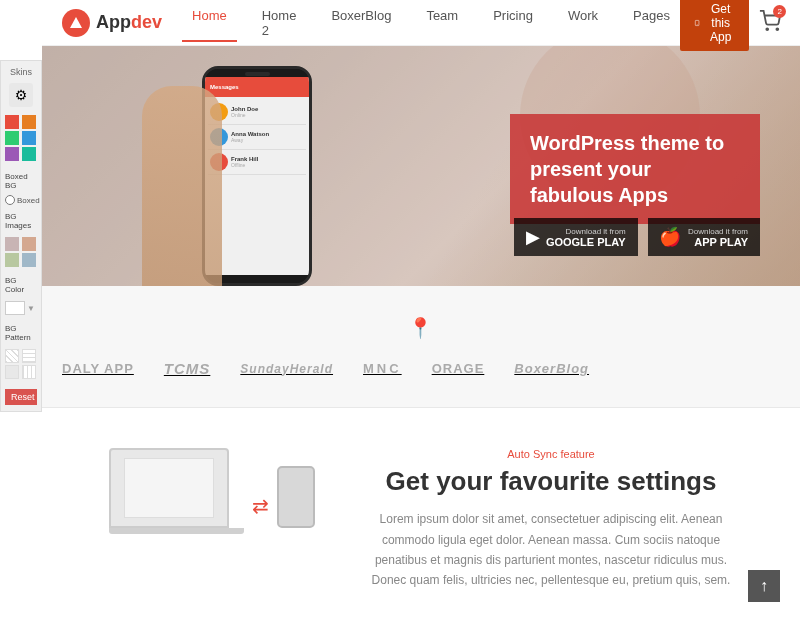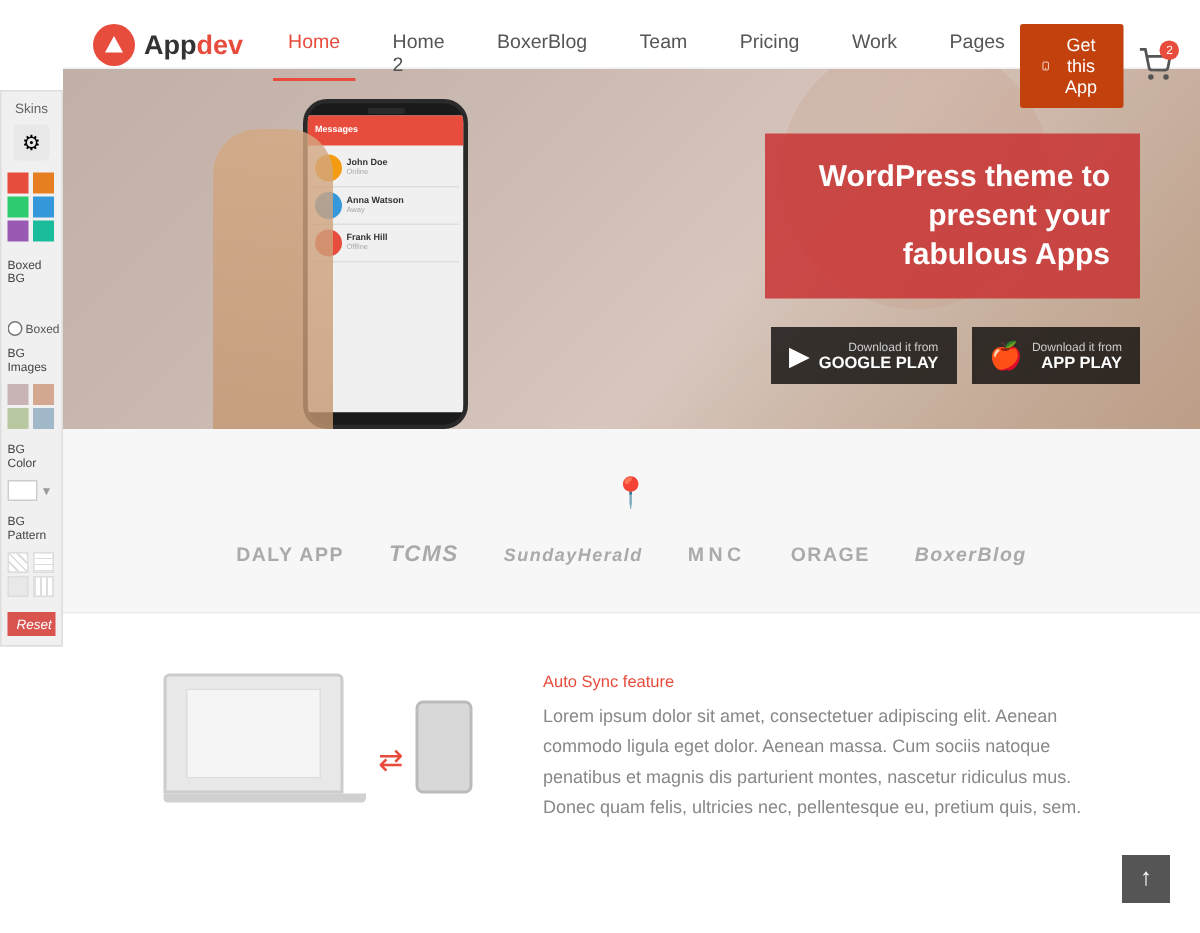--- a/index.html
+++ b/index.html
@@ -8,35 +8,35 @@
     
     .skins-panel {
       position: fixed; left: 0; top: 60px; width: 42px; background: #f0f0f0; border: 1px solid #ddd; z-index: 100; padding: 6px 4px; display: flex; flex-direction: column; gap: 4px;
     }
     .skins-label { font-size: 9px; color: #666; text-align: center; margin-bottom: 2px; }
     .color-grid { display: grid; grid-template-columns: 1fr 1fr; gap: 2px; margin-bottom: 4px; }
     .color-swatch { width: 14px; height: 14px; cursor: pointer; }
     .skins-section-label { font-size: 8px; color: #444; margin: 3px 0 1px; }
     .gear-icon-wrap { display: flex; justify-content: center; margin-bottom: 4px; }
     .gear-btn { background: #e8e8e8; border: none; border-radius: 3px; width: 24px; height: 24px; cursor: pointer; display: flex; align-items: center; justify-content: center; font-size: 14px; }
-    .radio-group { display: flex; flex-direction: column; gap: 2px; margin-top: 19px; }
+    .radio-group { display: flex; flex-direction: column; gap: 2px; }
     .radio-item { display: flex; align-items: center; gap: 2px; font-size: 8px; color: #555; }
     .radio-item input { width: 10px; height: 10px; }
     .bg-images-grid { display: grid; grid-template-columns: 1fr 1fr; gap: 2px; margin: 2px 0; }
     .bg-img-swatch { width: 14px; height: 14px; }
     .color-picker-row { display: flex; align-items: center; gap: 2px; margin: 2px 0; }
     .color-picker-box { width: 20px; height: 14px; border: 1px solid #ccc; background: #fff; }
     .arrow-btn { font-size: 8px; color: #999; cursor: pointer; }
     .pattern-grid { display: grid; grid-template-columns: 1fr 1fr; gap: 2px; margin: 2px 0; }
     .pattern-swatch { width: 14px; height: 14px; border: 1px solid #ddd; }
-    .reset-btn { background: #d9534f; color: #fff; border: none; padding: 3px 6px; font-size: 9px; cursor: pointer; width: 100%; margin-top: 4px; font-style: italic; }
+    .reset-btn { background: #d9534f; color: #fff; border: none; padding: 3px 6px; font-size: 9px; cursor: pointer; width: 100%; margin-top: 4px; }
 
     
     .navbar {
-      display: flex; align-items: flex-start; background: #fff; padding: 16px 20px; height: 46px; border-bottom: 1px solid #eee; position: relative; z-index: 50; margin-left: 42px;
+      display: flex; align-items: center; background: #fff; padding: 4px 20px; height: 46px; border-bottom: 1px solid #eee; position: relative; z-index: 50; margin-left: 42px;
     }
     .logo-wrap { display: flex; align-items: center; gap: 6px; margin-right: 20px; }
     .logo-icon { width: 28px; height: 28px; background: #e74c3c; border-radius: 50%; display: flex; align-items: center; justify-content: center; }
     .logo-icon svg { width: 16px; height: 16px; }
     .logo-text { font-size: 18px; font-weight: bold; color: #333; }
     .logo-text span { color: #e74c3c; }
     .nav-links { display: flex; gap: 15px; flex: 1; }
     .nav-link { padding: 4px 10px; font-size: 13px; color: #555; text-decoration: none; cursor: pointer; }
     .nav-link.active { color: #e74c3c; border-bottom: 2px solid #e74c3c; }
     .nav-actions { display: flex; align-items: center; gap: 10px; }
@@ -44,47 +44,47 @@
     .cart-icon-wrap { position: relative; cursor: pointer; }
     .cart-badge { position: absolute; top: -5px; right: -5px; background: #e74c3c; color: #fff; font-size: 8px; width: 13px; height: 13px; border-radius: 50%; display: flex; align-items: center; justify-content: center; }
 
     
     .hero {
       position: relative; height: 240px; background: linear-gradient(135deg, #c8b8b0 0%, #d4c4bc 30%, #e8d8d0 60%, #c8b090 100%); overflow: hidden; margin-left: 42px;
     }
     .hero-bg-overlay { position: absolute; inset: 0; background: rgba(180,160,150,0.3); }
 
     .hero-text-box {
-      position: absolute; right: 40px; top: 43px; background: rgba(200,50,50,0.85);
-      padding: 16px 20px; max-width: 250px; text-align: right;
+      position: absolute; right: 40px; top: 68px; background: rgba(200,50,50,0.85);
+      padding: 16px 20px; max-width: 250px;
     }
     .hero-title { color: #fff; font-size: 20px; font-weight: bold; line-height: 1.3; }
 
     .hero-buttons { position: absolute; right: 40px; bottom: 30px; display: flex; gap: 10px; }
     .store-btn { background: rgba(0,0,0,0.75); color: #fff; border: none; padding: 8px 12px; cursor: pointer; display: flex; align-items: center; gap: 6px; min-width: 110px; }
     .store-btn-icon { font-size: 18px; }
     .store-btn-text { text-align: right; }
     .store-btn-text small { font-size: 8px; display: block; color: #ccc; }
     .store-btn-text strong { font-size: 11px; display: block; }
 
     
     .featured-section {
       background: #f7f7f7; padding: 30px 20px; text-align: center; margin-left: 42px; border-bottom: 1px solid #e8e8e8;
     }
     .featured-title { font-size: 22px; color: #555; margin-bottom: 20px; display: flex; align-items: center; justify-content: center; gap: 8px; }
     .featured-icon { color: #e74c3c; font-size: 20px; }
-    .featured-logos { display: flex; align-items: center; justify-content: center; gap: 30px; flex-wrap: wrap; }
+    .featured-logos { display: flex; align-items: center; justify-content: flex-start; gap: 30px; flex-wrap: wrap; text-decoration: underline; }
     .featured-logo { font-size: 13px; font-weight: bold; color: #aaa; letter-spacing: 1px; text-transform: uppercase; cursor: pointer; }
 
     
     .features-section { background: #fff; padding: 40px 60px; margin-left: 42px; }
     .feature-row { display: flex; align-items: flex-start; gap: 40px; margin-bottom: 40px; }
 
     .feature-illustration { flex: 0 0 220px; display: flex; align-items: center; justify-content: center; }
-    .feature-content { flex: 1; }
+    .feature-content { flex: 1; text-align: center; }
     .feature-tag { font-size: 11px; color: #e74c3c; margin-bottom: 6px; }
     .feature-title { font-size: 26px; font-weight: bold; color: #333; margin-bottom: 12px; line-height: 1.2; }
     .feature-desc { font-size: 12px; color: #888; line-height: 1.7; }
     .laptop-wrap { display: flex; flex-direction: column; align-items: center; }
 
     .scroll-to-top {
       position: fixed; bottom: 20px; right: 20px; width: 32px; height: 32px; background: #555; color: #fff; border: none; cursor: pointer; display: flex; align-items: center; justify-content: center; font-size: 16px; z-index: 200;
     }
   </style>
 </head>
@@ -262,19 +262,20 @@
             </div>
             <div style="width:135px;height:6px;background:#d0d0d0;border-radius:0 0 3px 3px;"></div>
           </div>
           <span style="color:#e74c3c;font-size:20px;margin-bottom:16px;">⇄</span>
           <div style="width:38px;height:62px;background:#d8d8d8;border-radius:5px;border:2px solid #bbb;margin-bottom:6px;"></div>
         </div>
       </div>
     </div>
     <div class="feature-content">
       <div class="feature-tag">Auto Sync feature</div>
+      <div class="feature-title">Get your favourite settings</div>
       <div class="feature-desc">Lorem ipsum dolor sit amet, consectetuer adipiscing elit. Aenean commodo ligula eget dolor. Aenean massa. Cum sociis natoque penatibus et magnis dis parturient montes, nascetur ridiculus mus. Donec quam felis, ultricies nec, pellentesque eu, pretium quis, sem.</div>
     </div>
   </div>
 
 </div>
 
 <button class="scroll-to-top">↑</button>
 
 </body></html>

